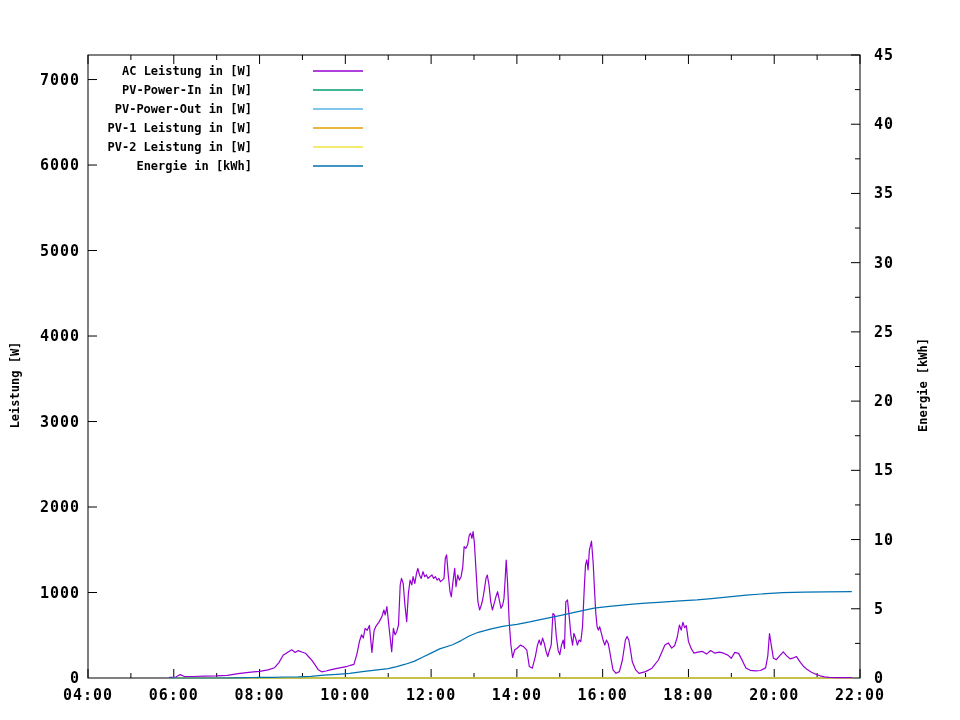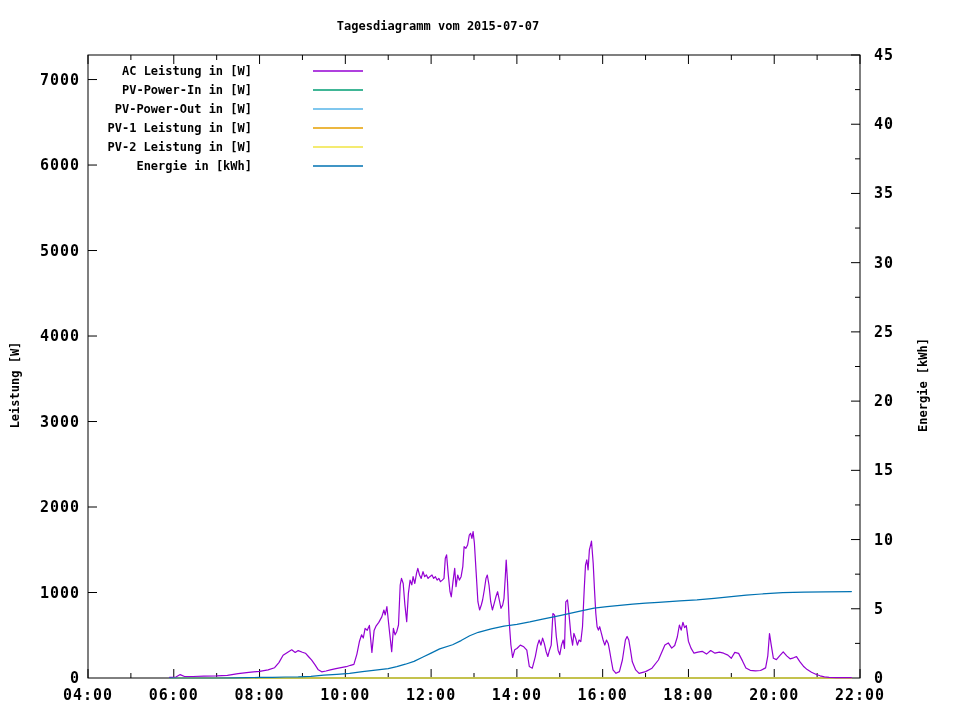--- a/index.html
+++ b/index.html
@@ -12,21 +12,20 @@
   #ylab-right{left:803px;top:378px;transform:rotate(-90deg);}
   svg{position:absolute;left:0;top:0;}
   svg text{font-family:"DejaVu Sans Mono","Liberation Mono",monospace;fill:#000;}
   .ticklab{font-size:15px;font-weight:bold;letter-spacing:1px;}
   .leglab{font-size:12px;font-weight:bold;}
 </style>
 </head>
 <body>
 
 <div id="stage">
-  <div id="chart-title">Tagesdiagramm vom 2015-07-07</div>
   <div id="ylab-left" class="ylab">Leistung [W]</div>
   <div id="ylab-right" class="ylab">Energie [kWh]</div>
   <svg id="plot" width="960" height="720">
       <rect x="88" y="55" width="772" height="623" fill="none" stroke="#000000" stroke-width="1"></rect>
       <line x1="88" y1="678" x2="88" y2="669" stroke="#000000" stroke-width="1"></line>
       <line x1="88" y1="55" x2="88" y2="64" stroke="#000000" stroke-width="1"></line>
       <line x1="130.88888888888889" y1="678" x2="130.88888888888889" y2="673" stroke="#000000" stroke-width="1"></line>
       <line x1="130.88888888888889" y1="55" x2="130.88888888888889" y2="60" stroke="#000000" stroke-width="1"></line>
       <line x1="173.77777777777777" y1="678" x2="173.77777777777777" y2="669" stroke="#000000" stroke-width="1"></line>
       <line x1="173.77777777777777" y1="55" x2="173.77777777777777" y2="64" stroke="#000000" stroke-width="1"></line>

